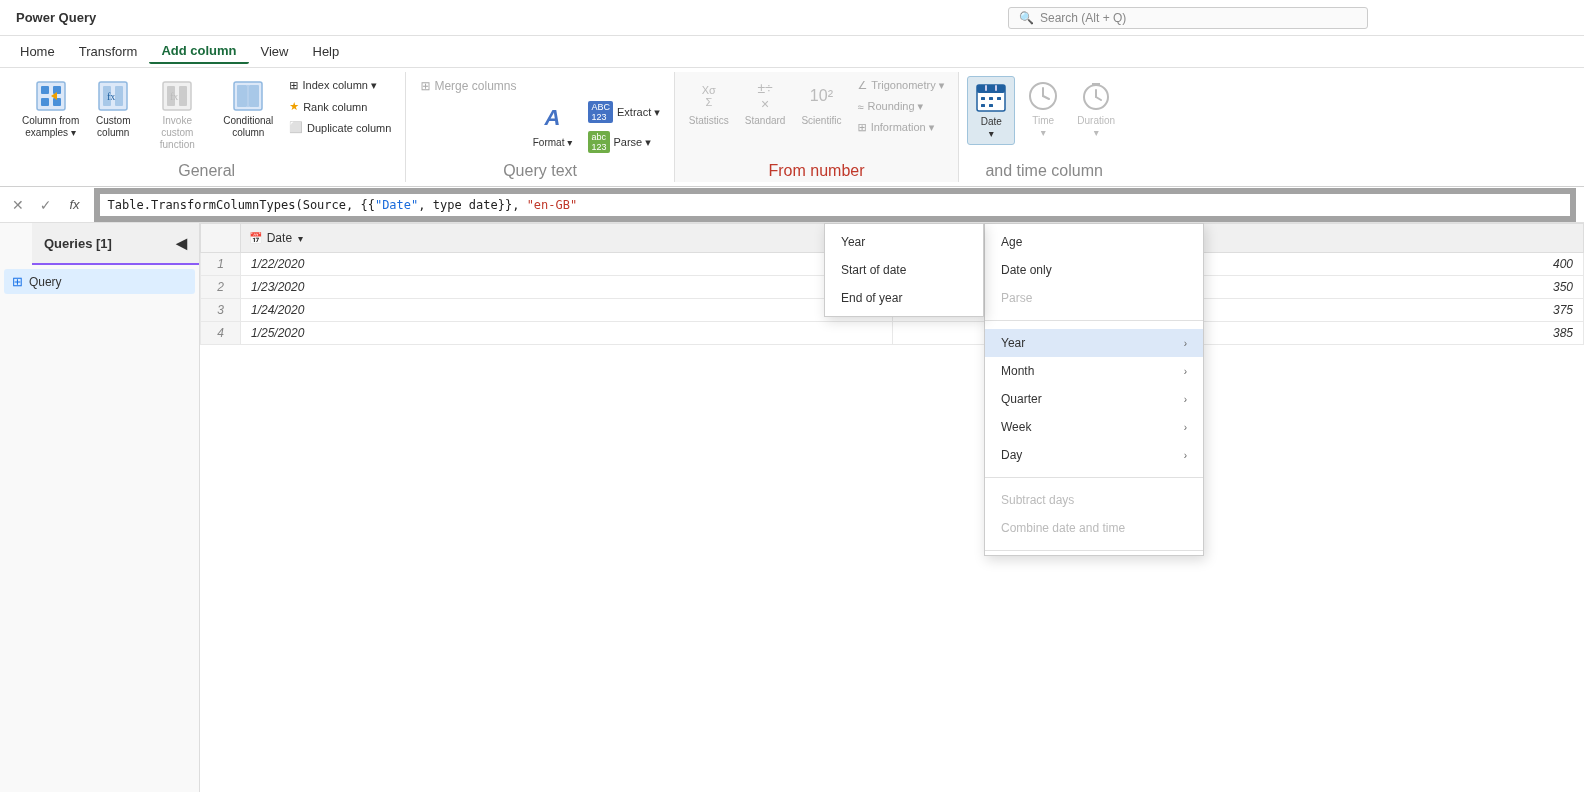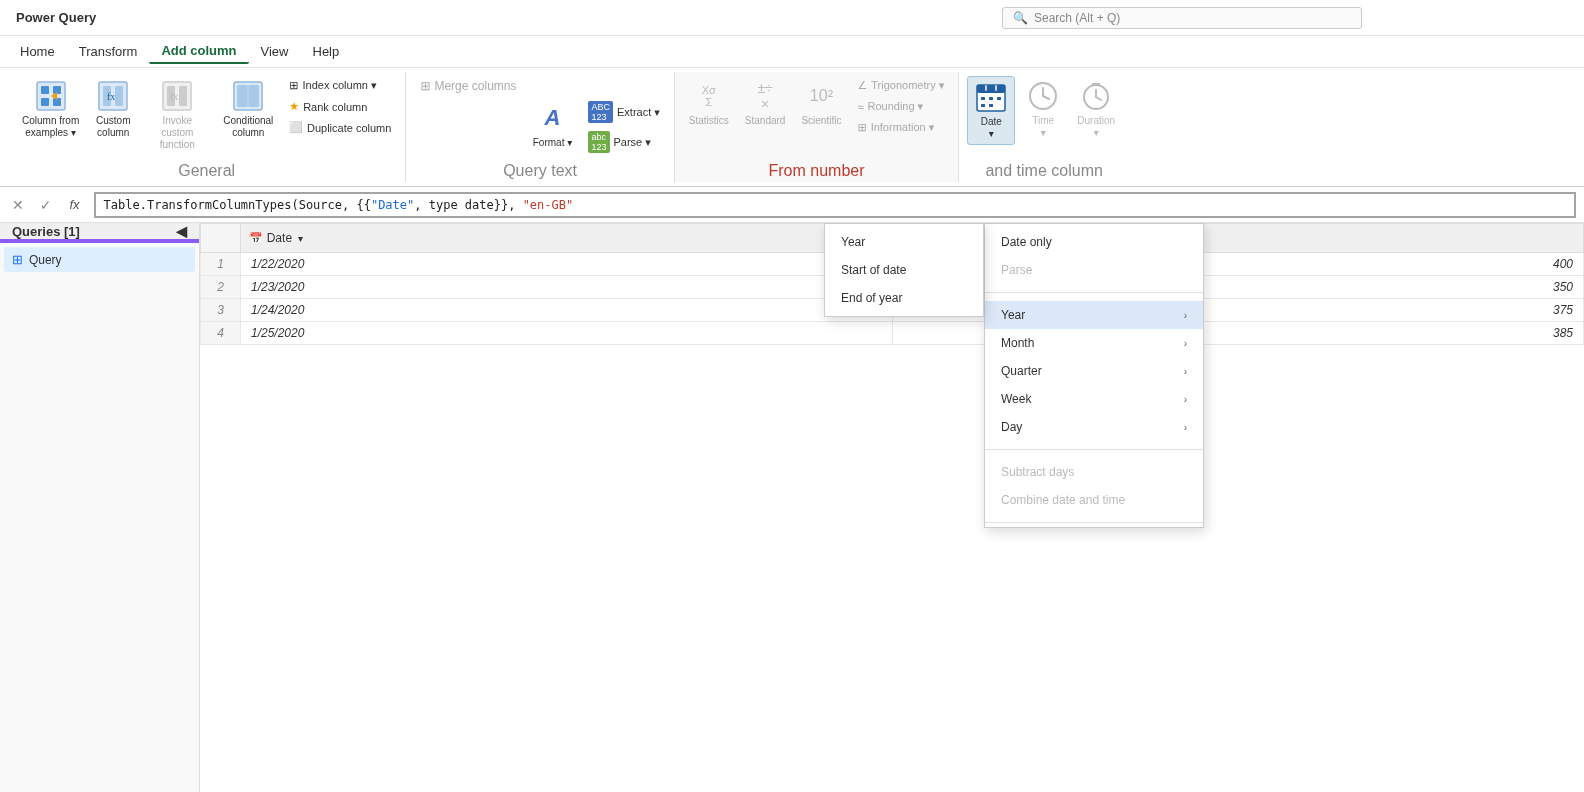--- a/index.html
+++ b/index.html
@@ -6,21 +6,20 @@
     body { font-family: 'Segoe UI', Arial, sans-serif; font-size: 12px; background: #f3f3f3; color: #333; overflow: hidden; width: 1584px; height: 792px; }
 
     
     .title-bar {
       background: #fff;
       height: 36px;
       display: flex;
       align-items: center;
       padding: 0 16px;
       border-bottom: 1px solid #e0e0e0;
-      gap: 6px;
     }
     .title-bar-title {
       font-size: 13px;
       font-weight: 600;
       color: #333;
     }
     .title-bar-search {
       margin-left: auto;
       display: flex;
       align-items: center;
@@ -153,46 +152,47 @@
       font-size: 13px;
       color: #555;
       padding: 0 6px;
     }
     .formula-bar-input {
       flex: 1;
       font-size: 12px;
       font-family: 'Consolas', monospace;
       color: #333;
       padding: 4px 8px;
-      border: 2px solid #a3a3a3;
+      border: 6px solid #a3a3a3;
       background: #fff;
     }
 
     
     .main-content {
       display: flex;
       height: calc(792px - 36px - 32px - 90px - 36px);
     }
 
     
     .queries-panel {
       width: 200px;
       background: #f9f9f9;
       border-right: 1px solid #ddd;
       padding: 0;
     }
     .queries-header {
       display: flex;
       align-items: center;
       justify-content: space-between;
-      padding: 0 12px;
+      padding: 12px 12px;
       font-size: 13px;
       font-weight: 600;
-      border-bottom: 4px solid #8b5cf6;
+      border-bottom: 2px solid #8b5cf6;
       background: #f0f0f0;
+      margin-left: 32px;
     }
     .queries-list { padding: 4px; }
     .query-item {
       display: flex;
       align-items: center;
       padding: 5px 8px;
       border-radius: 3px;
       cursor: pointer;
       gap: 6px;
       font-size: 12px;
@@ -558,20 +558,23 @@
           <td class="row-num">4</td>
           <td>1/25/2020</td>
           <td class="number">385</td>
         </tr>
       </tbody>
     </table>
 
     <div class="dropdown-menu" style="top:0; right:380px; width:220px;">
       <div class="menu-section">
         <div class="dropdown-item">
+          <span>Age</span>
+        </div>
+        <div class="dropdown-item">
           <span>Date only</span>
         </div>
         <div class="dropdown-item disabled">
           <span>Parse</span>
         </div>
       </div>
       <div class="divider"></div>
       <div class="menu-section">
         <div class="dropdown-item highlighted">
           <span>Year</span>

